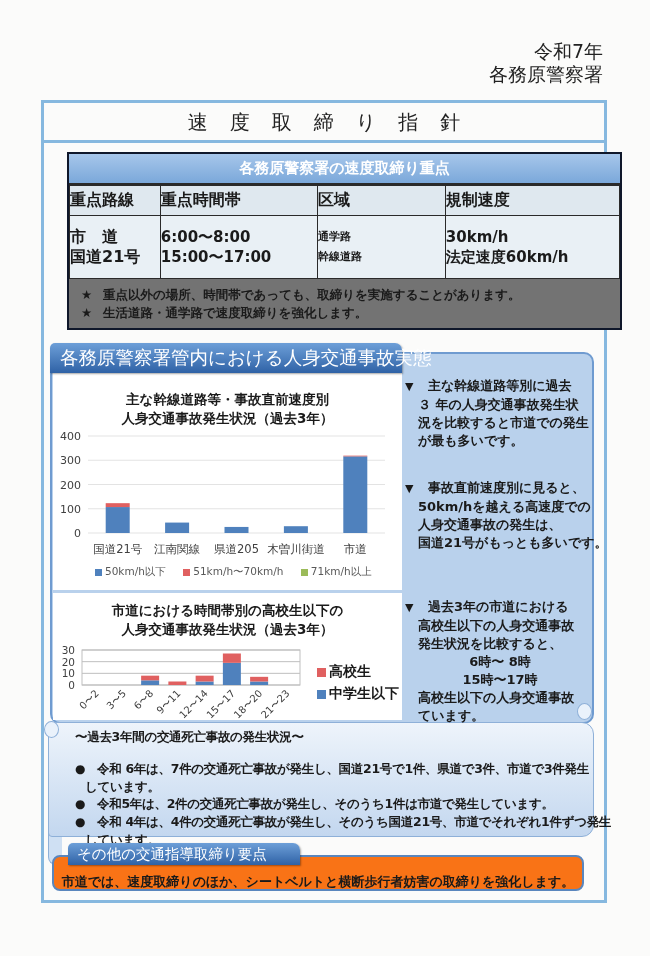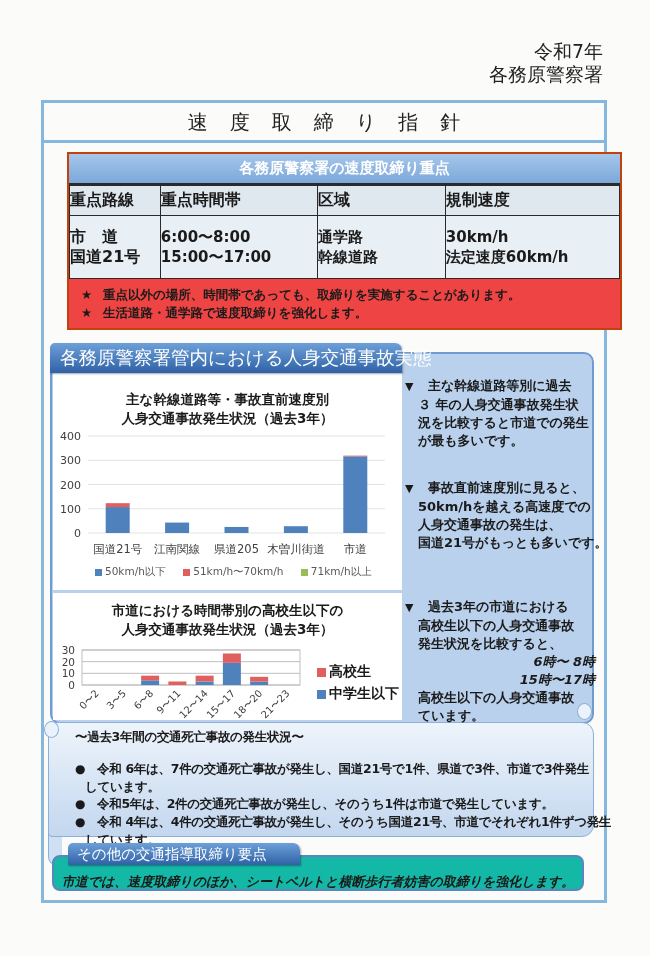--- a/index.html
+++ b/index.html
@@ -2,58 +2,58 @@
 <html><head>
 <meta charset="utf-8">
 <style>
   html,body{margin:0;padding:0;}
   body{width:650px;height:956px;position:relative;background:#fbfbfa;font-family:"DejaVu Sans","Liberation Sans",sans-serif;color:#1a1a1a;overflow:hidden;}
   .abs{position:absolute;}
   .hdr{right:47px;top:40px;text-align:right;font-size:19px;line-height:23px;color:#222;}
   .frame{left:41px;top:100px;width:566px;height:803px;border:3px solid #86b8df;box-sizing:border-box;}
   .title{left:0;top:0;width:100%;height:40px;border-bottom:3px solid #86b8df;box-sizing:border-box;text-align:center;font-size:20px;line-height:38px;letter-spacing:22px;text-indent:22px;color:#222;}
   
-  .ptable{left:67px;top:152px;width:555px;height:178px;border:2px solid #c2410c;box-sizing:border-box;background:#ef4444;}
+  .ptable{left:67px;top:152px;width:555px;height:178px;border:2px solid #0f172a;box-sizing:border-box;background:#737373;}
   .pcap{height:29px;background:linear-gradient(#a6c6ea,#7ba8da);color:#fff;font-weight:bold;font-size:15px;line-height:29px;text-align:center;border-bottom:2px solid #2a2a2a;}
   .pgrid{border-collapse:collapse;width:100%;table-layout:fixed;}
   .pgrid td{border:1.5px solid #2a2a2a;text-align:left;padding:0;}
   .pgrid tr.h td{height:29px;background:#dfe8ef;font-weight:bold;font-size:16px;}
   .pgrid tr.d td{height:62px;background:#e9f0f5;font-weight:bold;}
   .pgrid tr.d td div{line-height:20px;}
-  .fs16{font-size:16px;} .fs13{font-size:15px;} .fs15{font-size:15px;}
+  .fs16{font-size:16px;} .fs13{font-size:11px;} .fs15{font-size:15px;}
   .pnotes{padding:7px 0 0 12px;font-size:12.5px;line-height:18px;font-weight:bold;white-space:nowrap;}
   .pnotes .star{display:inline-block;width:22px;}
   
   .tab{background:linear-gradient(#6d9fd8,#2f62a6);color:#fff;border-radius:5px 7px 0 0;box-shadow:1px 1px 2px rgba(0,0,0,.35);white-space:nowrap;}
   .tab2{left:50px;top:343px;width:352px;height:30px;font-size:18.5px;line-height:30px;padding-left:10px;box-sizing:border-box;z-index:3;}
   .panel2{left:50px;top:352px;width:544px;height:372px;border:2px solid #6f9bd0;border-radius:10px;background:#b9d1ec;box-sizing:border-box;}
   .cbox{background:#fff;left:53px;width:349px;z-index:2;}
   .cbox1{top:372px;height:218px;}
   .cbox2{top:593px;height:127px;}
   .ctitle{left:0;width:100%;text-align:center;font-weight:bold;font-size:13.5px;line-height:19px;}
   .legend1{left:0;width:100%;top:193px;font-size:10.5px;color:#595959;white-space:nowrap;padding-left:35px;}
   .legend1 span.it{margin:0 7px;}
   .sw{display:inline-block;width:7px;height:7px;margin-right:3px;vertical-align:middle;}
   .legend2{left:264px;font-size:14px;font-weight:bold;white-space:nowrap;}
   .legend2 .sw{width:9px;height:9px;}
   svg.chart{position:absolute;left:0;top:0;}
   .obs{left:405px;width:190px;font-size:13px;font-weight:bold;line-height:18px;white-space:nowrap;z-index:2;}
   .obs .ln{padding-left:13px;}
   .obs .ln.first{padding-left:0;}
-  .obs .ln.center{text-align:right;padding-left:0;font-style:italic;}
+  .obs .ln.center{text-align:center;padding-left:0;}
   .tri{display:inline-block;width:23px;font-size:11px;}
   
   .scroll{left:48px;top:722px;width:546px;height:115px;border:1.5px solid #8eb0d8;border-radius:4px 12px 12px 4px;background:linear-gradient(#eef4fb,#c3d7ef);box-sizing:border-box;z-index:1;}
   .curl{width:15px;height:17px;border:1.5px solid #8eb0d8;border-radius:50%;background:#eaf2fb;box-sizing:border-box;}
   .fatal{left:75px;top:728px;font-size:12.5px;font-weight:bold;line-height:17px;white-space:nowrap;letter-spacing:-0.3px;z-index:2;}
   .fatal .item .dot{display:inline-block;width:22px;font-size:12px;}
   .fatal .cont{padding-left:10px;}
   .leftbar{left:48px;top:735px;width:14px;height:130px;border:1.5px solid #8eb0d8;border-right:none;border-radius:8px 0 0 8px;background:#cfe0f3;box-sizing:border-box;}
   .tab3{left:68px;top:843px;width:232px;height:22px;font-size:14.5px;line-height:22px;padding-left:9px;box-sizing:border-box;z-index:3;}
-  .panel3{left:52px;top:855px;width:532px;height:36px;border:2px solid #5a86bd;border-radius:8px;background:#14b8a6;box-sizing:border-box;z-index:2;font-style:italic;}
+  .panel3{left:52px;top:855px;width:532px;height:36px;border:2px solid #5a86bd;border-radius:8px;background:#f97316;box-sizing:border-box;z-index:2;}
   .p3text{left:0;width:100%;top:16px;text-align:center;font-size:13px;font-weight:bold;white-space:nowrap;}
 </style>
 </head>
 <body>
 
 <div class="abs hdr">
   <div>令和7年</div>
   <div>各務原警察署</div>
 </div>
 

